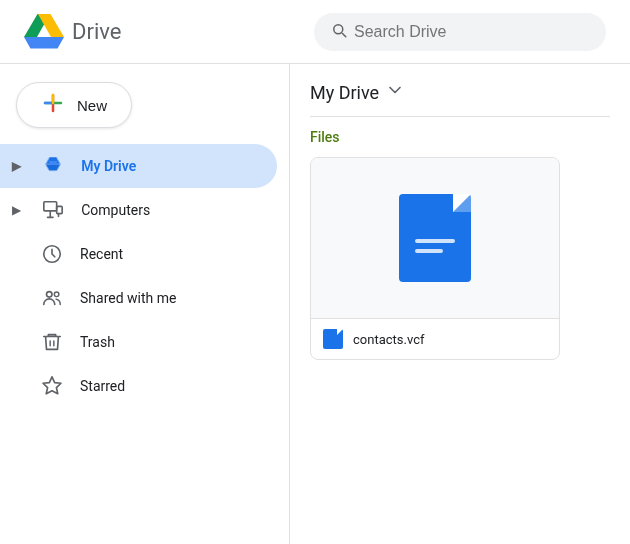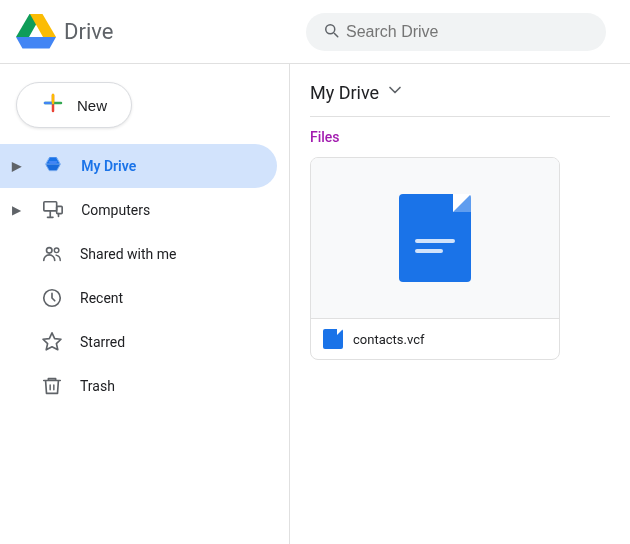--- a/index.html
+++ b/index.html
@@ -10,21 +10,21 @@
       height: 544px;
       overflow: hidden;
       display: flex;
       flex-direction: column;
     }
 
     
     .header {
       display: flex;
       align-items: center;
-      padding: 10px 16px;
+      padding: 10px 24px;
       height: 64px;
       border-bottom: 1px solid #e0e0e0;
     }
     .logo-area {
       display: flex;
       align-items: center;
       gap: 8px;
       width: 290px;
     }
     .logo-text {
@@ -149,21 +149,21 @@
       color: #5f6368;
       cursor: pointer;
     }
     .divider {
       border: none;
       border-top: 1px solid #e0e0e0;
       margin-bottom: 12px;
     }
     .section-label {
       font-size: 14px;
-      color: #a21caf;
+      color: #4d7c0f;
       margin-bottom: 12px;
       font-weight: 500;
     }
     .files-grid {
       display: flex;
       flex-wrap: wrap;
       gap: 12px;
     }
     .file-card {
       width: 250px;
@@ -323,56 +323,56 @@
           <path d="M6 20h6M9 13v7" stroke="#5f6368" stroke-width="1.8" stroke-linecap="round"></path>
           <path d="M18 16v3" stroke="#5f6368" stroke-width="1.8" stroke-linecap="round"></path>
         </svg>
       </span>
       <span class="nav-label">Computers</span>
     </div>
 
     <div class="nav-item">
       <span class="nav-icon" style="margin-left:28px">
         <svg width="22" height="22" viewBox="0 0 24 24" fill="none" xmlns="http://www.w3.org/2000/svg">
+          <circle cx="12" cy="12" r="9" stroke="#5f6368" stroke-width="1.8" fill="none"></circle>
+          <path d="M12 7v5l3 3" stroke="#5f6368" stroke-width="1.8" stroke-linecap="round" fill="none"></path>
+        </svg>
+      </span>
+      <span class="nav-label">Recent</span>
+    </div>
+
+    <div class="nav-item">
+      <span class="nav-icon" style="margin-left:28px">
+        <svg width="22" height="22" viewBox="0 0 24 24" fill="none" xmlns="http://www.w3.org/2000/svg">
           <circle cx="9" cy="8" r="3" stroke="#5f6368" stroke-width="1.8" fill="none"></circle>
           <path d="M3 19c0-3.3 2.7-6 6-6s6 2.7 6 6" stroke="#5f6368" stroke-width="1.8" stroke-linecap="round" fill="none"></path>
           <circle cx="17" cy="8" r="2.5" stroke="#5f6368" stroke-width="1.6" fill="none"></circle>
           <path d="M21 19c0-2.8-1.8-5.1-4.5-5.8" stroke="#5f6368" stroke-width="1.6" stroke-linecap="round" fill="none"></path>
         </svg>
       </span>
       <span class="nav-label">Shared with me</span>
     </div>
 
     <div class="nav-item">
       <span class="nav-icon" style="margin-left:28px">
         <svg width="22" height="22" viewBox="0 0 24 24" fill="none" xmlns="http://www.w3.org/2000/svg">
-          <circle cx="12" cy="12" r="9" stroke="#5f6368" stroke-width="1.8" fill="none"></circle>
-          <path d="M12 7v5l3 3" stroke="#5f6368" stroke-width="1.8" stroke-linecap="round" fill="none"></path>
-        </svg>
-      </span>
-      <span class="nav-label">Recent</span>
+          <path d="M3 6h18M8 6V4h8v2M19 6l-1 14H6L5 6" stroke="#5f6368" stroke-width="1.8" stroke-linecap="round" stroke-linejoin="round" fill="none"></path>
+          <path d="M10 11v5M14 11v5" stroke="#5f6368" stroke-width="1.6" stroke-linecap="round"></path>
+        </svg>
+      </span>
+      <span class="nav-label">Trash</span>
     </div>
 
     <div class="nav-item">
       <span class="nav-icon" style="margin-left:28px">
         <svg width="22" height="22" viewBox="0 0 24 24" fill="none" xmlns="http://www.w3.org/2000/svg">
           <path d="M12 2l2.9 6.3 6.9.7-5 4.7 1.5 6.8L12 17.3l-6.3 3.2 1.5-6.8-5-4.7 6.9-.7L12 2z" stroke="#5f6368" stroke-width="1.8" fill="none" stroke-linejoin="round"></path>
         </svg>
       </span>
       <span class="nav-label">Starred</span>
-    </div>
-
-    <div class="nav-item">
-      <span class="nav-icon" style="margin-left:28px">
-        <svg width="22" height="22" viewBox="0 0 24 24" fill="none" xmlns="http://www.w3.org/2000/svg">
-          <path d="M3 6h18M8 6V4h8v2M19 6l-1 14H6L5 6" stroke="#5f6368" stroke-width="1.8" stroke-linecap="round" stroke-linejoin="round" fill="none"></path>
-          <path d="M10 11v5M14 11v5" stroke="#5f6368" stroke-width="1.6" stroke-linecap="round"></path>
-        </svg>
-      </span>
-      <span class="nav-label">Trash</span>
     </div>
 
   </div>
 
   <div class="content">
     <div class="content-header">
       <span class="content-title">My Drive</span>
       <span class="dropdown-arrow">
         <svg width="20" height="20" viewBox="0 0 24 24" fill="none" xmlns="http://www.w3.org/2000/svg">
           <path d="M6 9l6 6 6-6" stroke="#5f6368" stroke-width="2" stroke-linecap="round" stroke-linejoin="round"></path>

